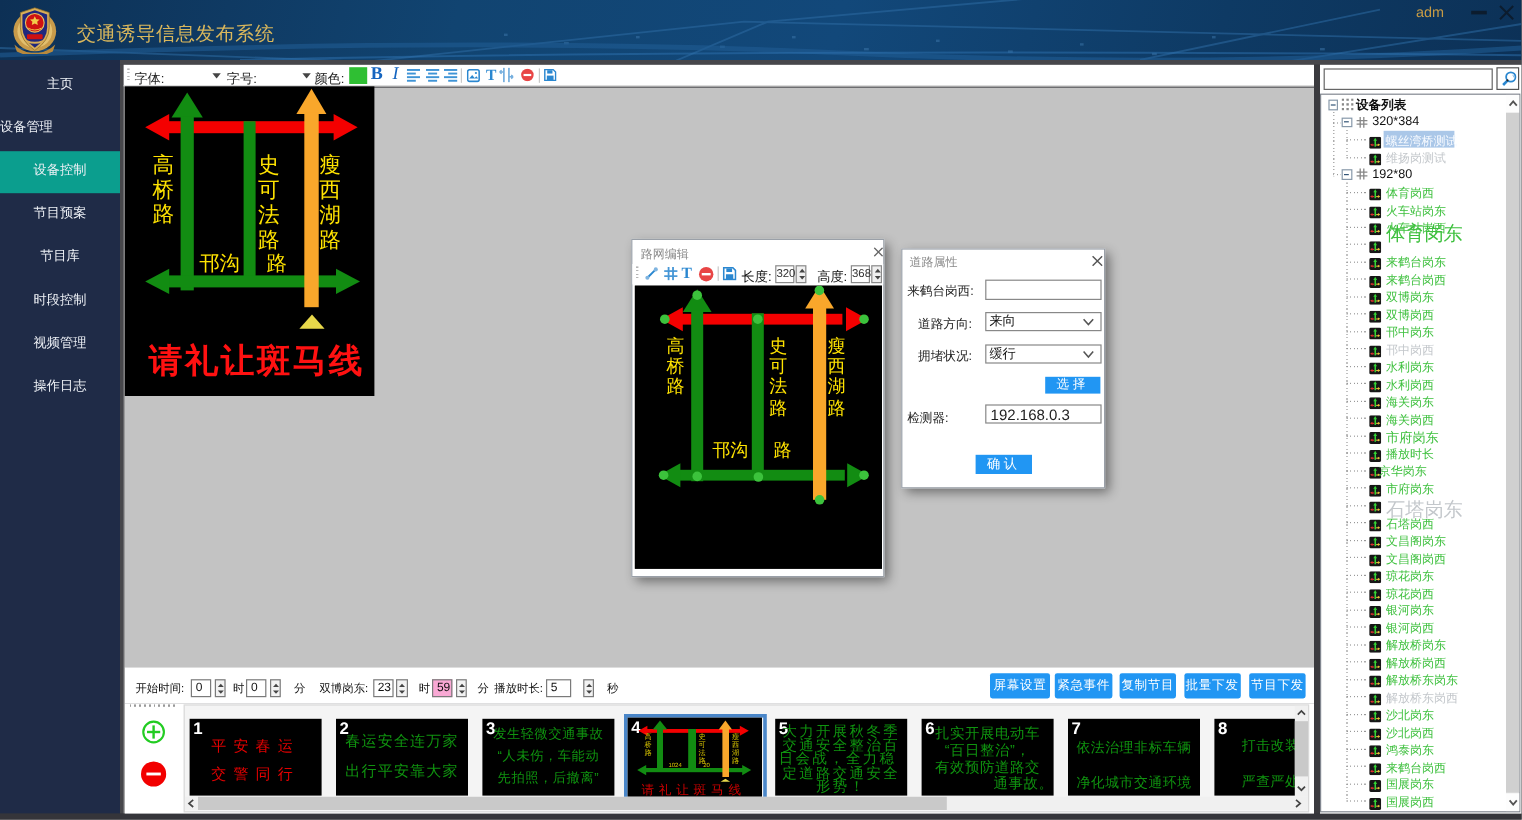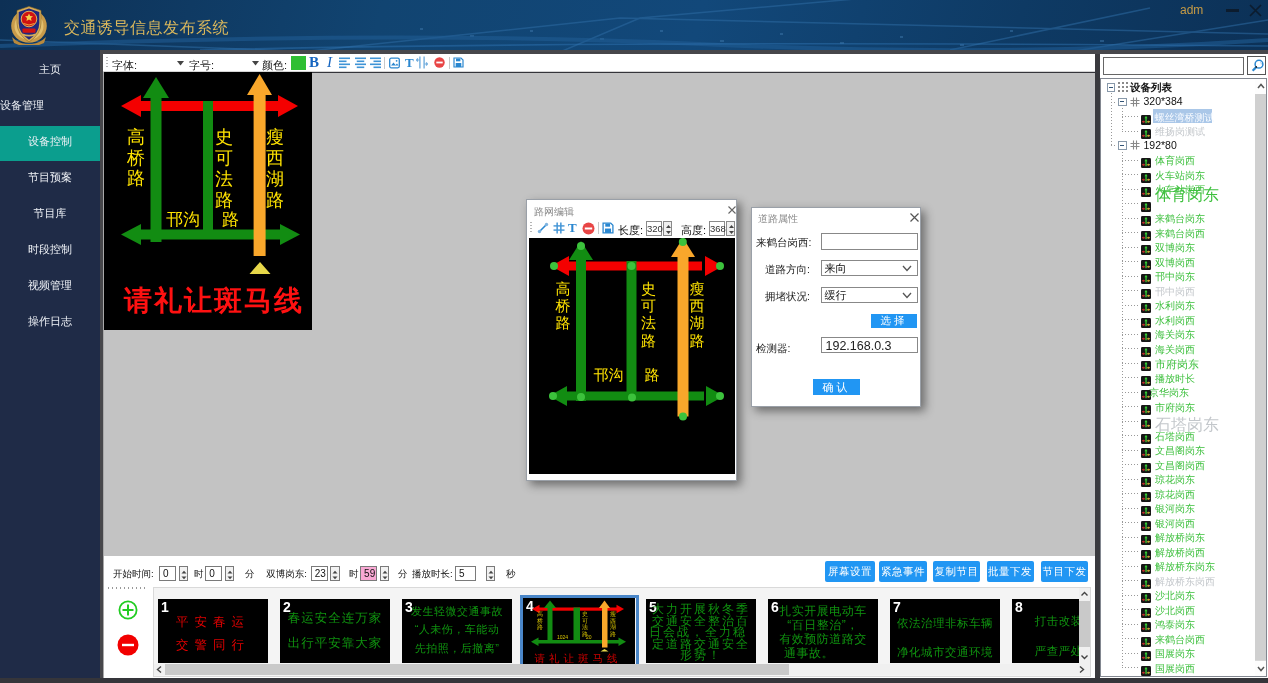--- a/index.html
+++ b/index.html
@@ -393,21 +393,21 @@
 <div class="abs" style="left:0;top:13.6px;width:110px;text-align:center;font-size:12px;color:#0f930f;letter-spacing:2px;white-space:nowrap">交通安全整治百</div>
 <div class="abs" style="left:0;top:25.2px;width:104px;text-align:center;font-size:12px;color:#0f930f;letter-spacing:2px;white-space:nowrap">日会战，全力稳</div>
 <div class="abs" style="left:0;top:36.8px;width:110px;text-align:center;font-size:12px;color:#0f930f;letter-spacing:2px;white-space:nowrap">定道路交通安全</div>
 <div class="abs" style="left:0;top:48.4px;width:110px;text-align:center;font-size:12px;color:#0f930f;letter-spacing:2px;white-space:nowrap">形势！</div>
 </div>
 <div class="abs" style="left:614.5px;top:11.5px;width:110px;height:64px;background:#000;overflow:hidden">
 <div class="abs" style="left:3px;top:0px;color:#fff;font-size:14px;font-weight:bold">6</div>
 <div class="abs" style="left:0;top:4.0px;width:110px;text-align:center;font-size:12px;color:#0f930f;letter-spacing:0.5px;white-space:nowrap">扎实开展电动车</div>
 <div class="abs" style="left:0;top:18.0px;width:110px;text-align:center;font-size:12px;color:#0f930f;letter-spacing:0.5px;white-space:nowrap">“百日整治”，</div>
 <div class="abs" style="left:0;top:32.0px;width:110px;text-align:center;font-size:12px;color:#0f930f;letter-spacing:0.5px;white-space:nowrap">有效预防道路交</div>
-<div class="abs" style="left:16px;top:46.0px;width:110px;text-align:left;font-size:12px;color:#0f930f;letter-spacing:0.5px;white-space:nowrap">通事故。</div>
+<div class="abs" style="left:0;top:46.0px;width:110px;text-align:right;font-size:12px;color:#0f930f;letter-spacing:0.5px;white-space:nowrap">通事故。</div>
 </div>
 <div class="abs" style="left:736.5px;top:11.5px;width:110px;height:64px;background:#000;overflow:hidden">
 <div class="abs" style="left:3px;top:0px;color:#fff;font-size:14px;font-weight:bold">7</div>
 <div class="abs" style="left:0;top:17.0px;width:110px;text-align:center;font-size:11.5px;color:#0f930f;letter-spacing:0.5px;white-space:nowrap">依法治理非标车辆</div>
 <div class="abs" style="left:0;top:31.333333333333336px;width:110px;text-align:center;font-size:11.5px;color:#0f930f;letter-spacing:0.5px;white-space:nowrap"></div>
 <div class="abs" style="left:0;top:45.66666666666667px;width:110px;text-align:center;font-size:11.5px;color:#0f930f;letter-spacing:0.5px;white-space:nowrap">净化城市交通环境</div>
 </div>
 <div class="abs" style="left:858.5px;top:11.5px;width:110px;height:64px;background:#000;overflow:hidden">
 <div class="abs" style="left:3px;top:0px;color:#fff;font-size:14px;font-weight:bold">8</div>
 <div class="abs" style="left:0;top:15.0px;width:110px;text-align:center;font-size:11.5px;color:#0f930f;letter-spacing:0.5px;white-space:nowrap">打击改装“炸</div>

